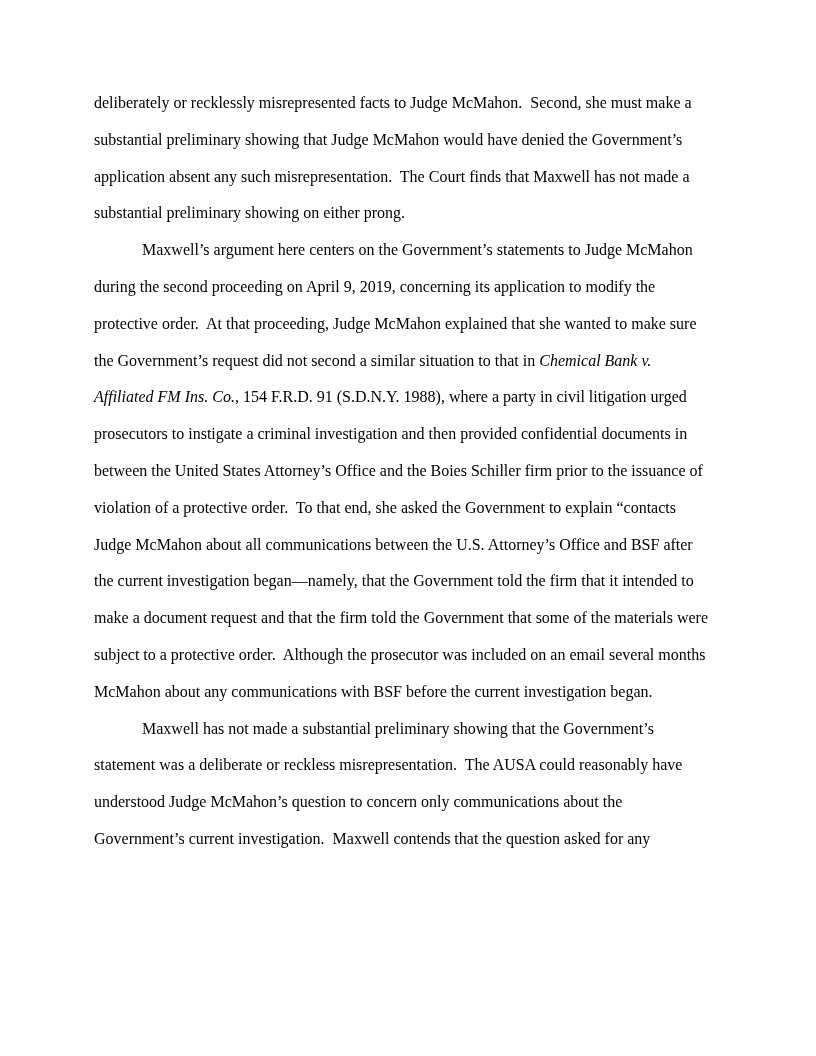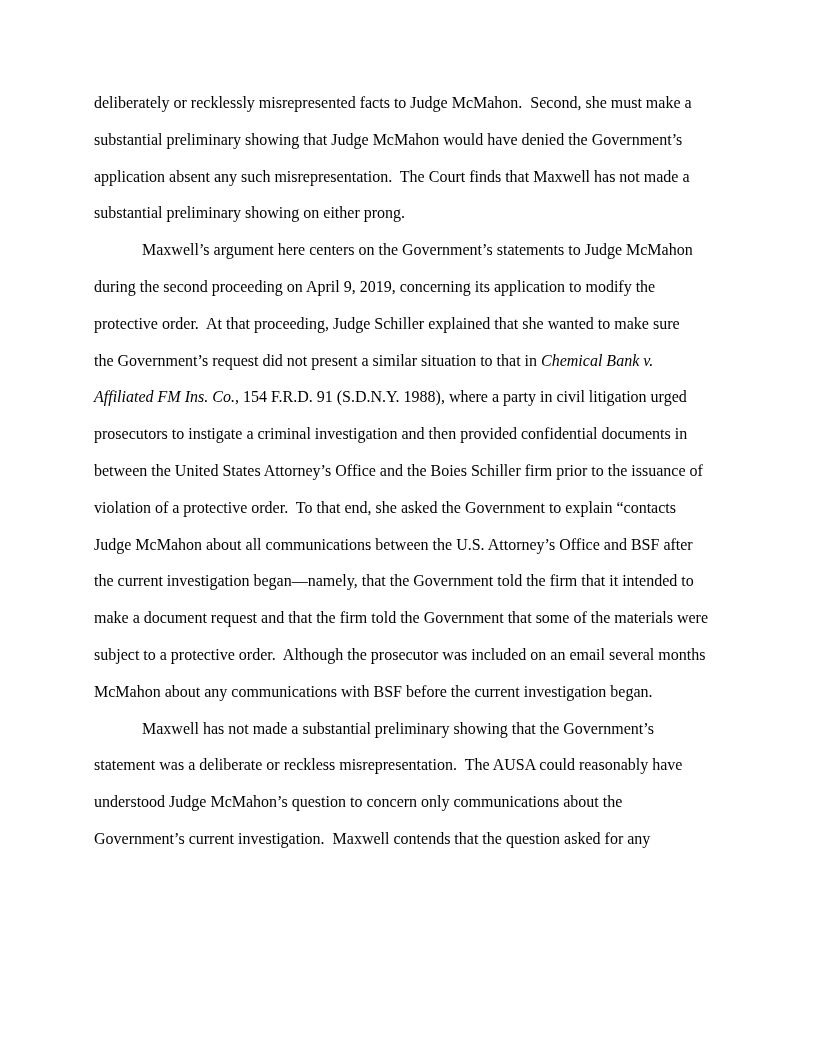--- a/index.html
+++ b/index.html
@@ -53,22 +53,22 @@
 <body>
 
 <div class="page">
   <div class="doc-body">
       <div class="line"><span>deliberately or recklessly misrepresented facts to Judge McMahon.  Second, she must make a</span></div>
       <div class="line"><span>substantial preliminary showing that Judge McMahon would have denied the Government’s</span></div>
       <div class="line"><span>application absent any such misrepresentation.  The Court finds that Maxwell has not made a</span></div>
       <div class="line"><span>substantial preliminary showing on either prong.</span></div>
       <div class="line indent"><span>Maxwell’s argument here centers on the Government’s statements to Judge McMahon</span></div>
       <div class="line"><span>during the second proceeding on April 9, 2019, concerning its application to modify the</span></div>
-      <div class="line"><span>protective order.  At that proceeding, Judge Schiller explained that she wanted to make sure</span></div>
-      <div class="line"><span>the Government’s request did not present a similar situation to that in </span><span class="italic">Chemical Bank v.</span></div>
+      <div class="line"><span>protective order.  At that proceeding, Judge McMahon explained that she wanted to make sure</span></div>
+      <div class="line"><span>the Government’s request did not second a similar situation to that in </span><span class="italic">Chemical Bank v.</span></div>
       <div class="line"><span class="italic">Affiliated FM Ins. Co.</span><span>, 154 F.R.D. 91 (S.D.N.Y. 1988), where a party in civil litigation urged</span></div>
       <div class="line"><span>prosecutors to instigate a criminal investigation and then provided confidential documents in</span></div>
       <div class="line"><span>between the United States Attorney’s Office and the Boies Schiller firm prior to the issuance of</span></div>
       <div class="line"><span>violation of a protective order.  To that end, she asked the Government to explain “contacts</span></div>
       <div class="line"><span>Judge McMahon about all communications between the U.S. Attorney’s Office and BSF after</span></div>
       <div class="line"><span>the current investigation began—namely, that the Government told the firm that it intended to</span></div>
       <div class="line"><span>make a document request and that the firm told the Government that some of the materials were</span></div>
       <div class="line"><span>subject to a protective order.  Although the prosecutor was included on an email several months</span></div>
       <div class="line"><span>McMahon about any communications with BSF before the current investigation began.</span></div>
       <div class="line indent"><span>Maxwell has not made a substantial preliminary showing that the Government’s</span></div>

